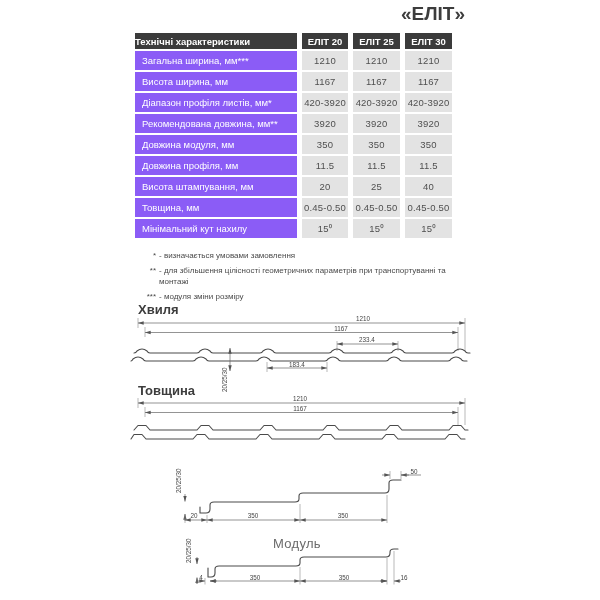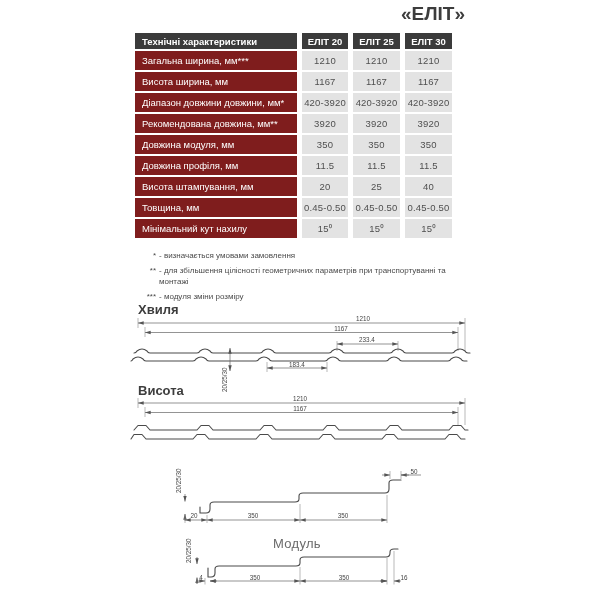--- a/index.html
+++ b/index.html
@@ -1,22 +1,22 @@
 <!DOCTYPE html>
 <html><head>
 <meta charset="utf-8">
 <style>
   *{box-sizing:border-box;margin:0;padding:0}
   body{background:#fff}
   .page{position:relative;width:600px;height:600px;background:#ffffff;font-family:"Liberation Sans",sans-serif;overflow:hidden}
   .title{position:absolute;top:3px;left:0;width:465px;text-align:right;font-size:19px;font-weight:bold;color:#3d3d3d}
   .spec-table{position:absolute;left:135px;top:33px;display:grid;grid-template-columns:162px 46px 47px 47px;grid-template-rows:16px repeat(9,19px);gap:2px 5px;font-size:9.5px}
   .th{background:#3b3b3b;color:#fff;font-weight:bold;display:flex;align-items:center;justify-content:center}
-  .th.lbl{justify-content:flex-start;padding-left:7px}
-  .tl{background:#7f1d1d;color:#fff;display:flex;align-items:center;padding-left:7px}
+  .th.lbl{justify-content:flex-start;padding-left:0}
+  .tl{background:#8b5cf6;color:#fff;display:flex;align-items:center;padding-left:7px}
   .tv{background:#e3e3e3;color:#4f4f4f;display:flex;align-items:center;justify-content:center;letter-spacing:.2px}
   .footnotes{position:absolute;left:142px;top:250px;font-size:8px;color:#4a4a4a;line-height:1.45}
   .fn{display:flex;margin-bottom:3px}
   .fn .m{flex:none;width:14px;text-align:right;margin-right:3px}
   .fn .t{width:292px}
   .dlabel{position:absolute;font-size:13px;font-weight:bold;color:#3d3d3d}
   .dlabel.gray{font-weight:normal;color:#6b6b6b;font-size:13px;letter-spacing:.3px}
   svg.diag{position:absolute}
   .dim{stroke:#666;stroke-width:.7;fill:none}
   .ext{stroke:#8a8a8a;stroke-width:.6;fill:none}
@@ -39,21 +39,21 @@
     <div class="tl">Загальна ширина, мм***</div>
     <div class="tv">1210</div>
     <div class="tv">1210</div>
     <div class="tv">1210</div>
 
     <div class="tl">Висота ширина, мм</div>
     <div class="tv">1167</div>
     <div class="tv">1167</div>
     <div class="tv">1167</div>
 
-    <div class="tl">Діапазон довжини довжини, мм*</div>
+    <div class="tl">Діапазон профіля листів, мм*</div>
     <div class="tv">420-3920</div>
     <div class="tv">420-3920</div>
     <div class="tv">420-3920</div>
 
     <div class="tl">Рекомендована довжина, мм**</div>
     <div class="tv">3920</div>
     <div class="tv">3920</div>
     <div class="tv">3920</div>
 
     <div class="tl">Довжина модуля, мм</div>
@@ -120,21 +120,21 @@
     <path class="prof" d="M4,38 Q6,38 7,36 Q12,32 17,36 Q18,38 20,38 L67,38 Q69,38 70,36 Q75,32 80,36 Q81,38 83,38 L130,38 Q132,38 133,36 Q138,32 143,36 Q144,38 146,38 L199,38 Q201,38 202,36 Q207,32 212,36 Q213,38 215,38 L260,38 Q262,38 263,36 Q268,32 273,36 Q274,38 276,38 L322,38 Q324,38 325,36 Q330,32 335,36 Q336,38 338,38 L340,38"></path>
     <path class="prof" d="M1,46 Q2,46 3,44 Q8,40 13,44 Q14,46 16,46 L63,46 Q65,46 66,44 Q71,40 76,44 Q77,46 79,46 L126,46 Q128,46 129,44 Q134,40 139,44 Q140,46 142,46 L195,46 Q197,46 198,44 Q203,40 208,44 Q209,46 211,46 L256,46 Q258,46 259,44 Q264,40 269,44 Q270,46 272,46 L318,46 Q320,46 321,44 Q326,40 331,44 Q332,46 334,46 L337,46"></path>
     <line class="dim" x1="100" y1="33" x2="100" y2="56" marker-start="url(#ar)" marker-end="url(#ar)"></line>
     <text class="dtxt" transform="translate(97,77) rotate(-90)">20/25/30</text>
     <line class="ext" x1="137" y1="47" x2="137" y2="57"></line>
     <line class="ext" x1="197" y1="47" x2="197" y2="57"></line>
     <line class="dim" x1="137" y1="53" x2="197" y2="53" marker-start="url(#ar)" marker-end="url(#ar)"></line>
     <text class="dtxt" x="167" y="51.5" text-anchor="middle">183.4</text>
   </svg>
 
-  <div class="dlabel" style="left:138px;top:383px">Висота</div>
+  <div class="dlabel" style="left:138px;top:383px">Товщина</div>
 
   <svg class="diag" style="left:130px;top:395px" width="345" height="60" viewBox="0 0 345 60">
     <line class="ext" x1="8" y1="3" x2="8" y2="13"></line>
     <line class="ext" x1="335" y1="3" x2="335" y2="30"></line>
     <line class="ext" x1="15" y1="12" x2="15" y2="22"></line>
     <line class="ext" x1="328" y1="12" x2="328" y2="30"></line>
     <line class="dim" x1="8" y1="8" x2="335" y2="8" marker-start="url(#ar)" marker-end="url(#ar)"></line>
     <text class="dtxt" x="170" y="6" text-anchor="middle">1210</text>
     <line class="dim" x1="15" y1="17.5" x2="328" y2="17.5" marker-start="url(#ar)" marker-end="url(#ar)"></line>
     <text class="dtxt" x="170" y="15.5" text-anchor="middle">1167</text>

